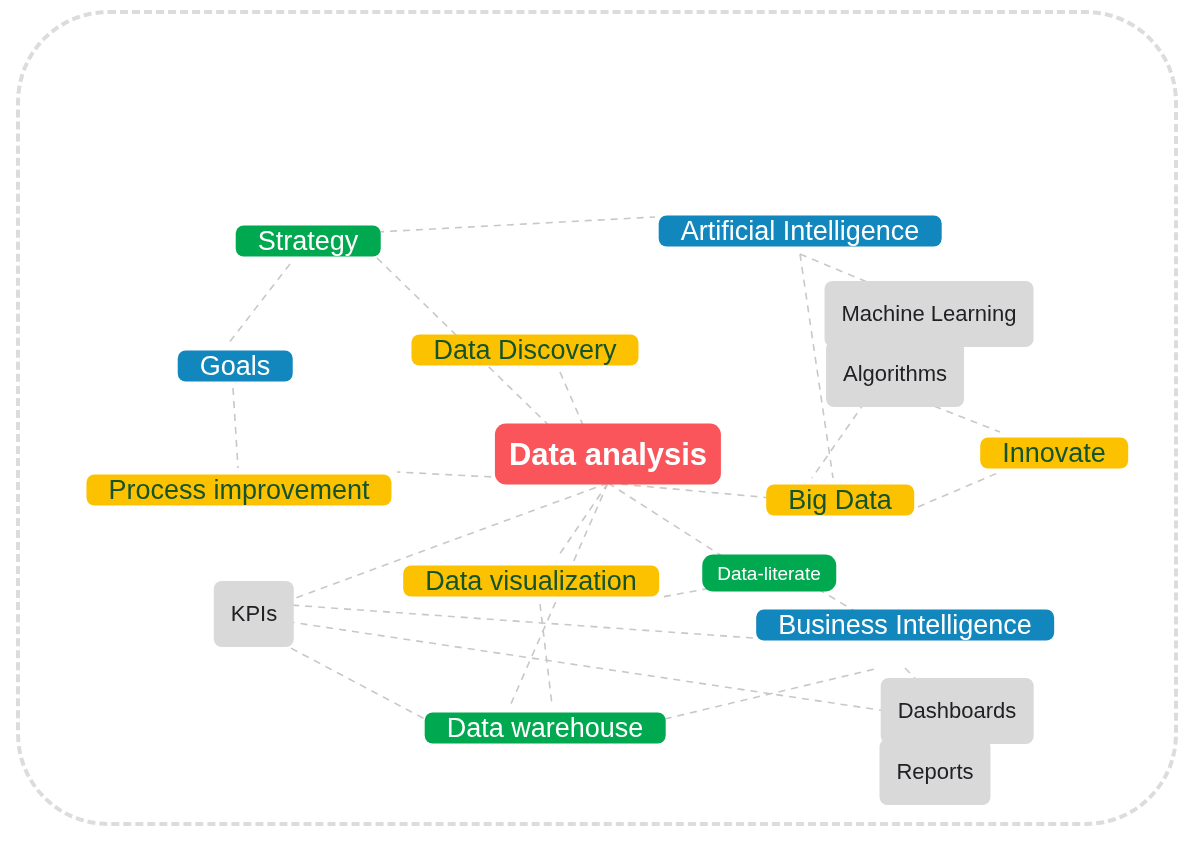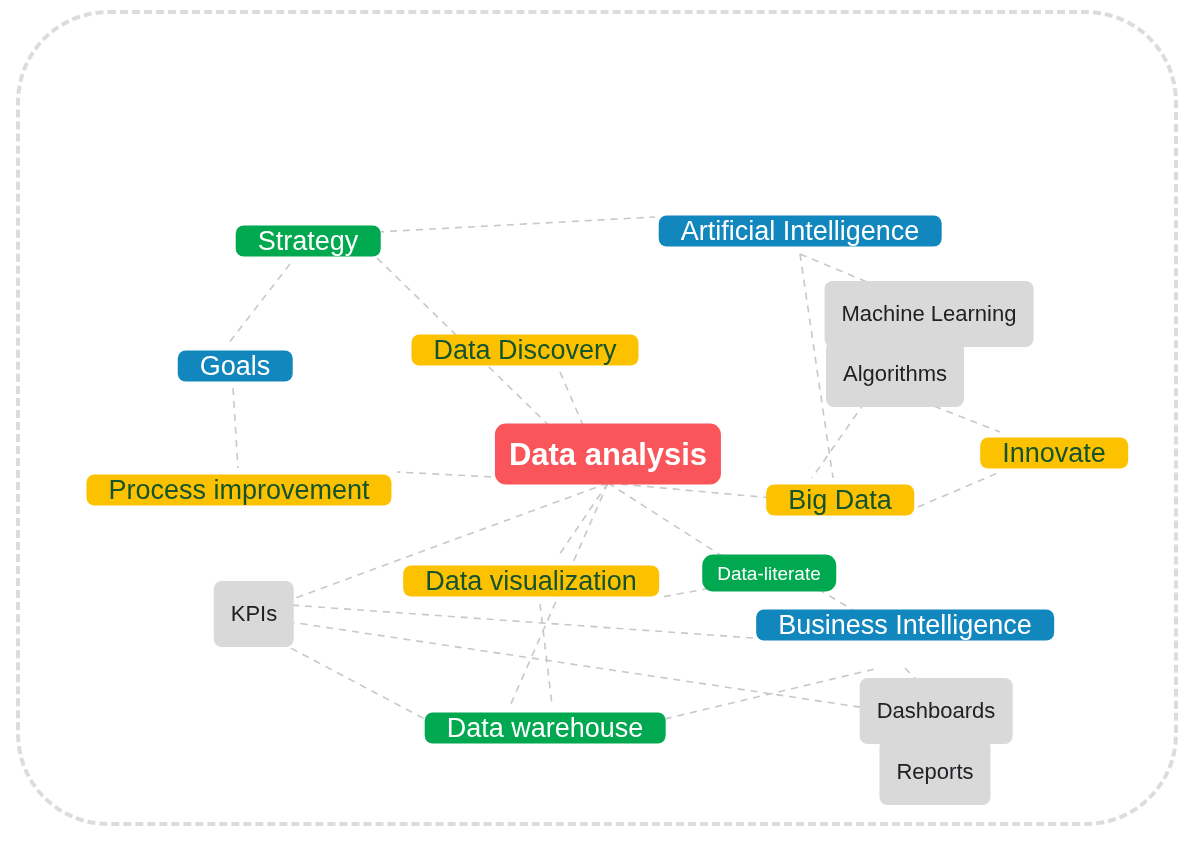--- a/index.html
+++ b/index.html
@@ -141,21 +141,21 @@
       </div>
       <div class="node green size-sm" style="left: 769px; top: 573px;">
         <span>Data-literate</span>
       </div>
       <div class="node grey size-md" style="left: 254px; top: 614px;">
         <span>KPIs</span>
       </div>
       <div class="node blue size-lg" style="left: 905px; top: 607px; margin-top: 18px;">
         <span>Business Intelligence</span>
       </div>
-      <div class="node grey size-md" style="left: 936px; top: 711px;">
+      <div class="node grey size-md" style="left: 957px; top: 711px;">
         <span>Dashboards</span>
       </div>
       <div class="node green size-lg" style="left: 545px; top: 728px;">
         <span>Data warehouse</span>
       </div>
       <div class="node grey size-md" style="left: 935px; top: 772px;">
         <span>Reports</span>
       </div>
     </div>
 

